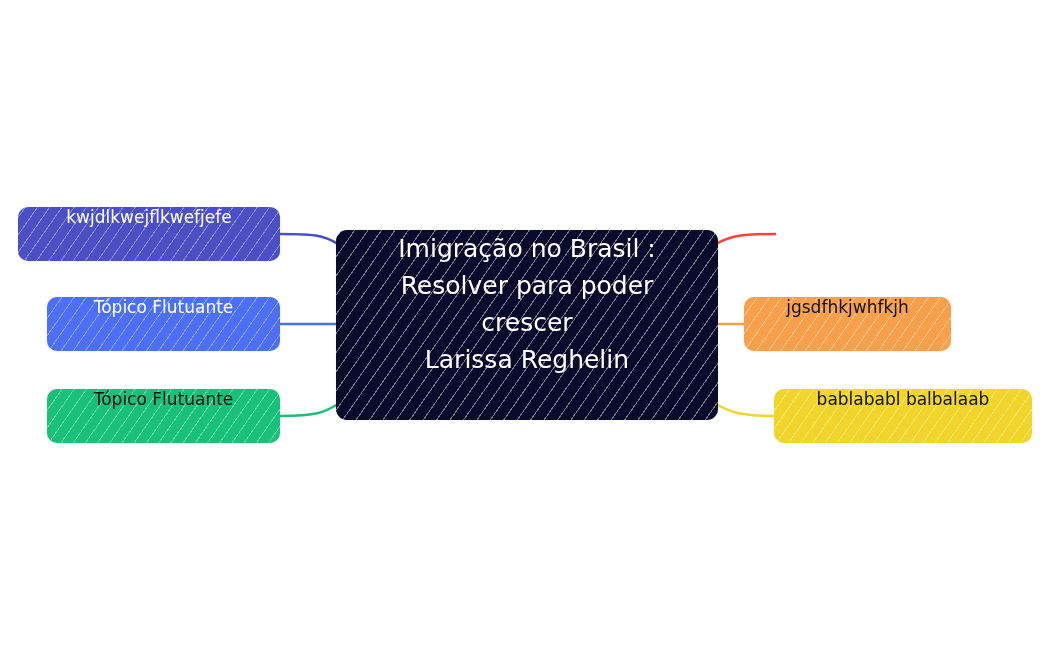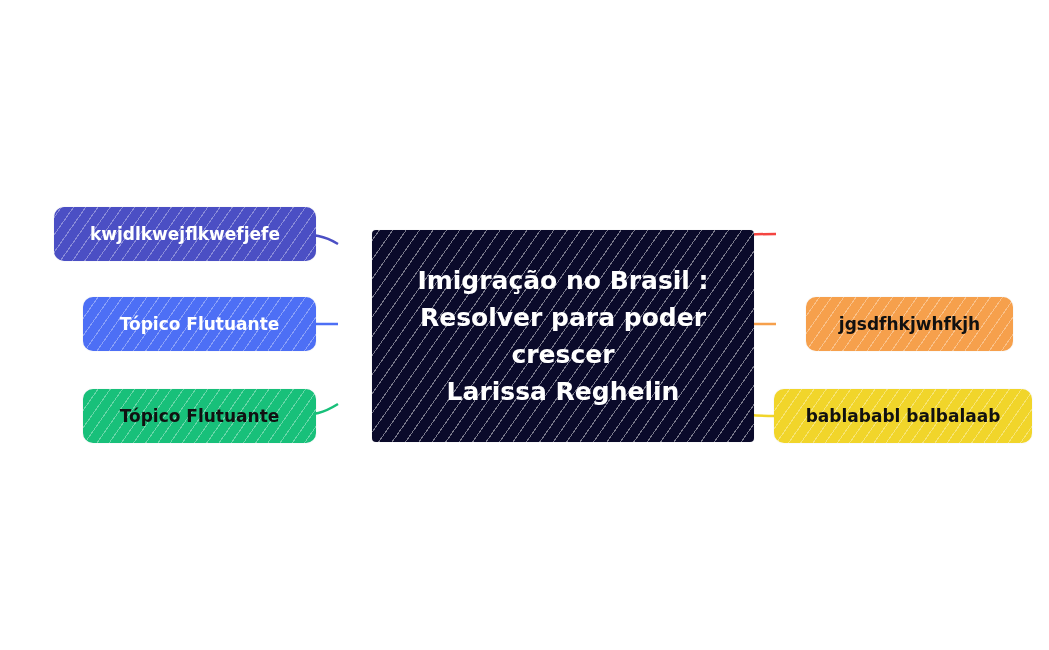--- a/index.html
+++ b/index.html
@@ -5,33 +5,32 @@
     html, body { margin: 0; padding: 0; }
     body {
       width: 1049px; height: 650px; background: #ffffff;
       position: relative; overflow: hidden;
       font-family: "DejaVu Sans", sans-serif;
     }
     .canvas { position: absolute; inset: 0; }
     svg.links { position: absolute; left: 0; top: 0; width: 1049px; height: 650px; }
     .node {
       position: absolute; box-sizing: border-box;
-      display: flex; align-items: center; justify-content: center;
-      border-radius: 10px; font-weight: bold; text-align: center;
+      display: flex; justify-content: center;
+      border-radius: 10px; font-weight: normal; text-align: center;
       background-image: repeating-linear-gradient(-55deg,
         rgba(255,255,255,0) 0px, rgba(255,255,255,0) 9px,
         rgba(255,255,255,0.35) 9px, rgba(255,255,255,0.35) 10px);
       box-shadow: 0 0 0 1px rgba(0,0,0,0.02);
-      margin-left: 36px;
     }
     .node span { position: relative; }
     .central {
-      left: 336px; top: 230px; width: 382px; height: 212px;
+      left: 336px; top: 230px; width: 382px; height: 190px;
       color: #ffffff; font-size: 25px; line-height: 37px;
-      white-space: pre-line; border-radius: 4px;
+      white-space: pre-line; border-radius: 11px;
       background-image: repeating-linear-gradient(-55deg,
         rgba(255,255,255,0) 0px, rgba(255,255,255,0) 10px,
         rgba(255,255,255,0.45) 10px, rgba(255,255,255,0.45) 11px);
     }
     .topic { font-size: 17px; height: 54px; }
   </style>
 </head>
 <body>
 
 <div class="canvas">
@@ -54,19 +53,19 @@
   <div class="node topic" style="left:18px; top:207px; width:262px; background-color:#4b4fc4; color:#ffffff;">
     <span>kwjdlkwejflkwefjefe</span>
   </div>
   <div class="node topic" style="left:47px; top:297px; width:233px; background-color:#4d6ff5; color:#ffffff;">
     <span>Tópico Flutuante</span>
   </div>
   <div class="node topic" style="left:47px; top:389px; width:233px; background-color:#18c07a; color:#111111;">
     <span>Tópico Flutuante</span>
   </div>
 
-  <div class="node topic" style="left:770px; top:297px; width:207px; background-color:#f6a04c; color:#111111;">
+  <div class="node topic" style="left:744px; top:297px; width:207px; background-color:#f6a04c; color:#111111;">
     <span>jgsdfhkjwhfkjh</span>
   </div>
-  <div class="node topic" style="left:738px; top:389px; width:258px; background-color:#f1d52a; color:#111111;">
+  <div class="node topic" style="left:774px; top:389px; width:258px; background-color:#f1d52a; color:#111111;">
     <span>bablababl balbalaab</span>
   </div>
 </div>
 
 </body></html>

